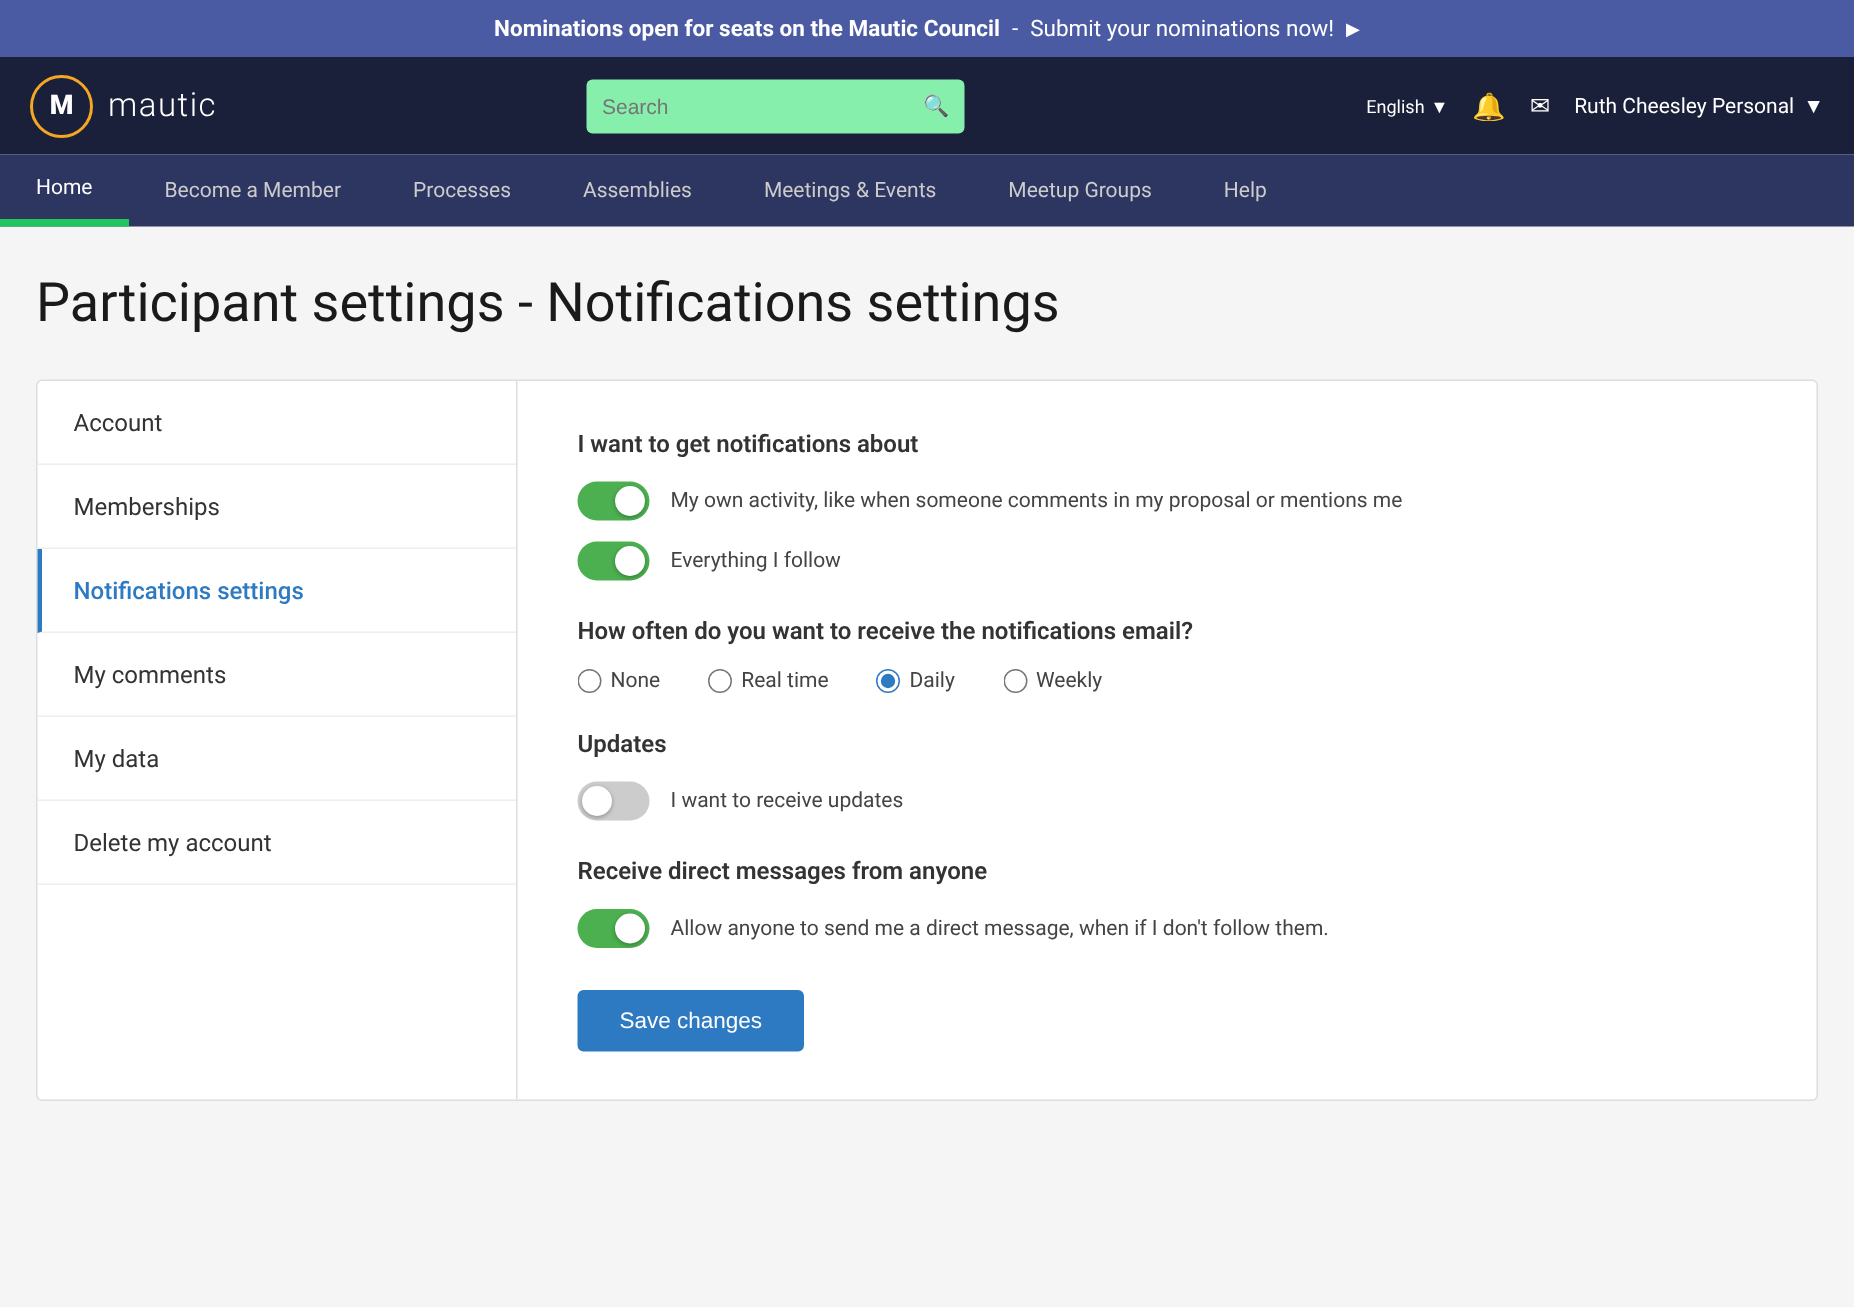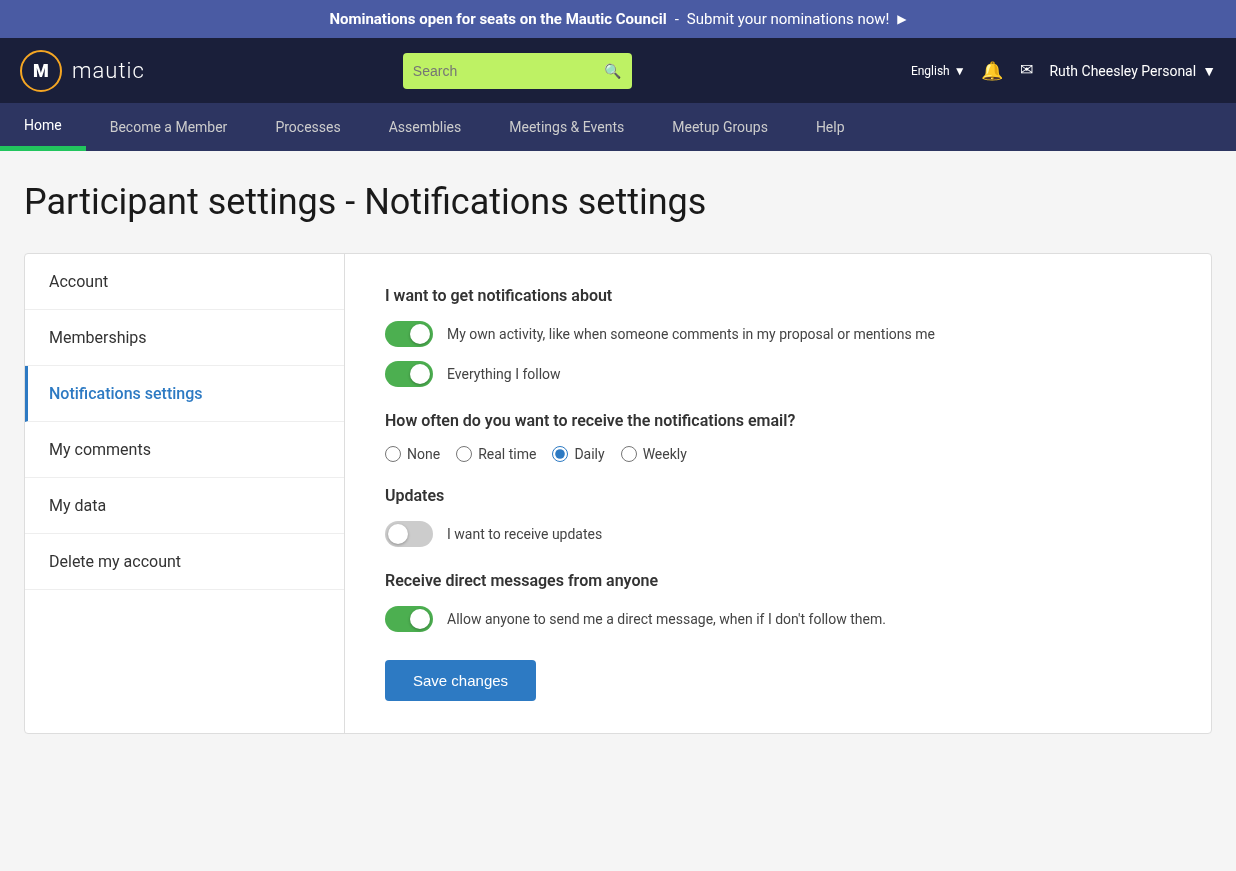--- a/index.html
+++ b/index.html
@@ -53,40 +53,41 @@
       font-size: 22px;
       font-weight: 300;
       letter-spacing: 1px;
     }
     .search-area {
       flex: 1;
       display: flex;
       justify-content: center;
     }
     .search-box {
-      background: #bef264;
+      background: #86efac;
       border-radius: 4px;
       display: flex;
       align-items: center;
-      width: 229px;
+      width: 252px;
       height: 36px;
       padding: 0 10px;
       gap: 8px;
     }
     .search-box input {
       border: none;
       outline: none;
       font-size: 14px;
       color: #333;
       width: 100%;
       background: transparent;
     }
     .search-icon-svg { color: #666; font-size: 14px; }
     .header-right {
       display: flex;
+      align-items: center;
       gap: 16px;
       color: white;
       font-size: 14px;
       margin-left: 21px;
     }
     .lang-select {
       display: flex;
       align-items: center;
       gap: 4px;
       cursor: pointer;
@@ -218,21 +219,21 @@
       background: white;
       box-shadow: 0 1px 3px rgba(0,0,0,0.3);
       transition: left 0.2s;
     }
     .toggle-track.on .toggle-knob { left: 25px; }
     .toggle-track.off .toggle-knob { left: 3px; }
 
     .frequency-section { margin: 24px 0; }
     .radio-group {
       display: flex;
-      gap: 16px;
+      gap: 32px;
       align-items: flex-start;
       margin-top: 8px;
     }
     .radio-item {
       display: flex;
       align-items: center;
       gap: 6px;
       font-size: 14px;
       color: #444;
       cursor: pointer;

